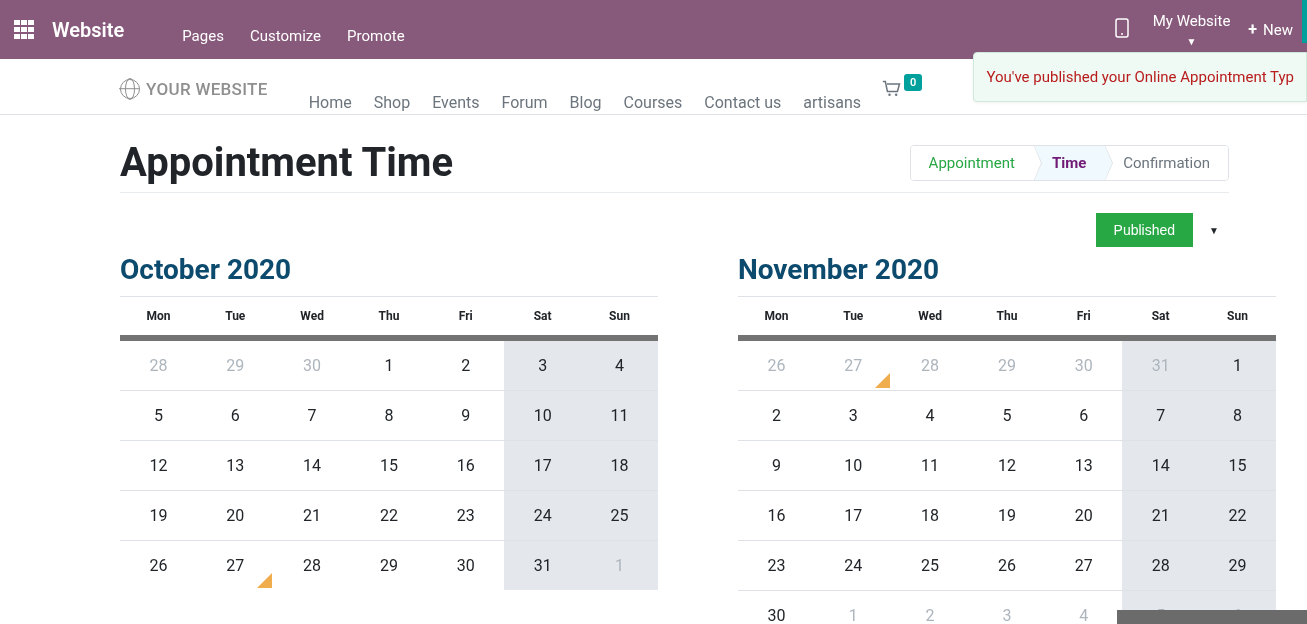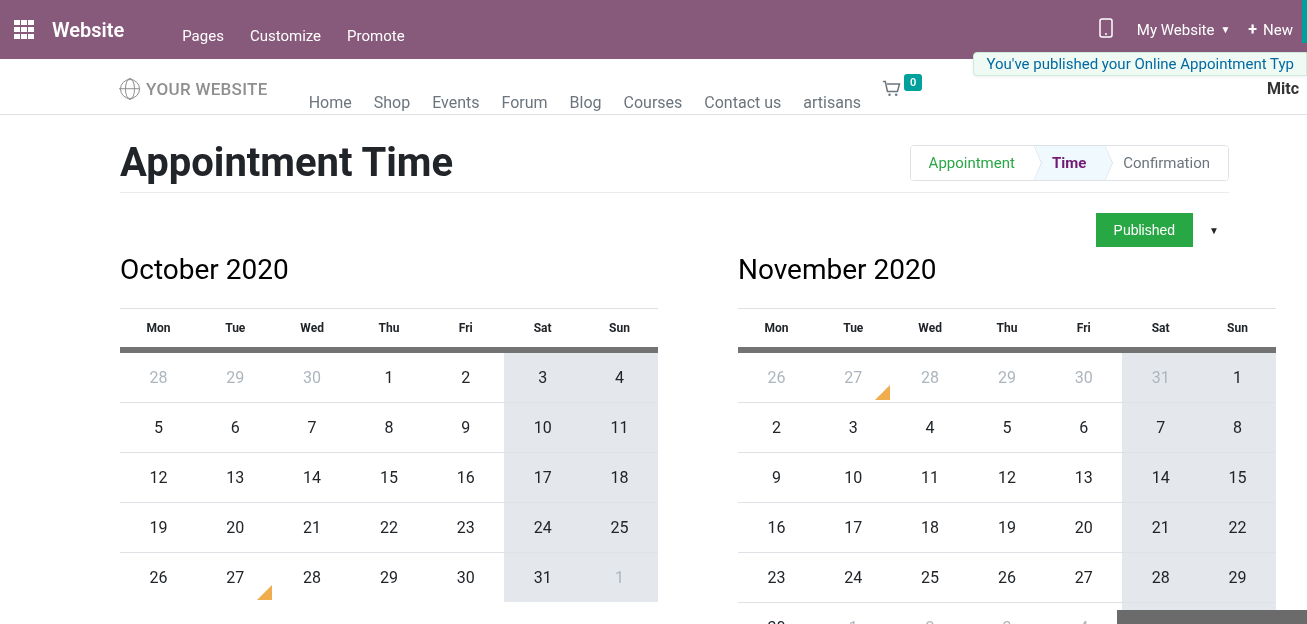--- a/index.html
+++ b/index.html
@@ -7,41 +7,41 @@
 
 
 .topnav { background: #875a7b; height: 59px; display: flex; align-items: center; color: #fff; padding: 0 14px; }
 .topnav .apps-icon { width: 20px; height: 20px; display: grid; grid-template-columns: repeat(3,1fr); grid-template-rows: repeat(3,1fr); gap: 1.5px; margin-right: 18px; cursor: pointer; }
 .topnav .apps-icon span { background: #fff; }
 .topnav .brand { font-size: 20px; font-weight: 600; margin-right: 45px; }
 .topnav .nav-left { display: flex; gap: 0; margin-top: 13px; }
 .topnav .nav-item { padding: 0 13px; font-size: 15px; cursor: pointer; }
 .topnav .nav-right { margin-left: auto; display: flex; align-items: center; gap: 18px; }
 .topnav .mobile-ic { font-size: 18px; padding: 0 6px; cursor: pointer; }
-.topnav .mywebsite { display: flex; align-items: center; gap: 6px; cursor: pointer; }
+.topnav .mywebsite { display: flex; align-items: center; gap: 6px; cursor: pointer; flex-direction: column; }
 .topnav .caret { font-size: 10px; }
 .topnav .newbtn { display: flex; align-items: center; gap: 6px; cursor: pointer; }
 .topnav .plusic { font-weight: bold; font-size: 16px; }
 .tealstripe { position: absolute; right: 0; top: 0; width: 5px; height: 43px; background: #00a09d; }
 
 
 .siteheader { height: 56px; border-bottom: 1px solid #dee2e6; display: flex; align-items: center; padding: 4px 0 0 120px; background: #fff; position: relative; }
 .logo { display: flex; align-items: center; gap: 6px; color: #8f8f8f; font-size: 17px; letter-spacing: 0.3px; margin-right: 30px; font-weight: 500; }
 .globe { width: 20px; height: 20px; border: 1.8px solid #8f8f8f; border-radius: 50%; position: relative; }
 .globe::before { content: ""; position: absolute; top: -2px; left: 50%; width: 8px; height: 20px; border: 1.8px solid #8f8f8f; border-radius: 50%; transform: translateX(-50%); }
 .globe::after { content: ""; position: absolute; top: 50%; left: -2px; width: 20px; height: 1.6px; background: #8f8f8f; transform: translateY(-50%); }
 .sitenav { display: flex; gap: 0; margin-top: 28px; }
 .sitenav a { padding: 0 11px; color: #6c757d; text-decoration: none; font-size: 16px; cursor: pointer; }
 .cart { display: flex; align-items: center; margin-left: 10px; color: #6c757d; cursor: pointer; position: relative; }
 .cart svg { width: 20px; height: 18px; }
 .cart .badge { background: #00a09d; color: #fff; font-size: 11px; padding: 2px 6px; border-radius: 3px; margin-left: 2px; position: relative; top: -6px; font-weight: 600; }
 .username { margin-left: auto; font-weight: 700; color: #333; padding-right: 8px; font-size: 16px; }
 
 
-.toast { position: absolute; right: 0; top: 52px; background: #effaf4; border: 1px solid #cfe9da; border-radius: 4px 0 0 4px; padding: 2px 12px; font-size: 15px; color: #0369a1; z-index: 100; box-shadow: 0 1px 3px rgba(0,0,0,0.06); }
+.toast { position: absolute; right: 0; top: 52px; background: #effaf4; border: 1px solid #cfe9da; border-radius: 4px 0 0 4px; padding: 15px 12px; font-size: 15px; color: #b91c1c; z-index: 100; box-shadow: 0 1px 3px rgba(0,0,0,0.06); }
 
 
 .main { padding: 24px 78px 0 120px; position: relative; }
 .pagetitle-row { display: flex; align-items: center; }
 .pagetitle { font-size: 40px; font-weight: 700; color: #212529; }
 .steps { margin-left: auto; display: flex; border: 1px solid #dee2e6; border-radius: 4px; background: #fff; overflow: hidden; }
 .step { padding: 8px 18px; font-size: 15px; position: relative; background: #fff; }
 .step + .step { border-left: 1px solid #dee2e6; }
 .step1 { color: #28a745; }
 .step2 { color: #701a75; background: #f0fafe; font-weight: bold; }
@@ -51,21 +51,21 @@
 .step2 .step-arrow { border-left-color: #f0fafe; }
 
 .titlehrline { border-top: 1px solid #e9ecef; margin-top: 6px; }
 
 .published-row { display: flex; justify-content: flex-end; margin-top: 20px; align-items: center; gap: 10px; padding-right: 4px; }
 .published-btn { background: #28a745; color: #fff; border: none; padding: 9px 18px; font-size: 14px; border-radius: 0; cursor: pointer; }
 .pub-caret { font-size: 10px; cursor: pointer; padding: 6px; }
 
 .calendars { display: flex; gap: 80px; margin-top: 6px; }
 .calendar { flex: 0 0 538px; }
-.monthlabel { font-size: 28px; font-weight: 400; color: #000000; margin-bottom: 22px; }
+.monthlabel { font-size: 28px; font-weight: 700; color: #0c4a6e; margin-bottom: 10px; }
 .monthhrule { border-top: 1px solid #dee2e6; }
 table.cal { width: 100%; border-collapse: collapse; }
 table.cal th { text-align: center; padding: 12px 0; font-weight: 700; font-size: 12px; color: #212529; border-bottom: 6px solid #737373; width: 14.28%; }
 table.cal td { text-align: center; padding: 15px 0; font-size: 16px; color: #212529; border-top: 1px solid #dee2e6; height: 49px; position: relative; }
 table.cal td.muted { color: #adb5bd; }
 table.cal td.weekend { background: #e4e8ec; }
 table.cal td.weekend.muted { color: #adb5bd; }
 .today-mark::after { content: ""; position: absolute; bottom: 2px; right: 2px; width: 0; height: 0; border-left: 15px solid transparent; border-bottom: 15px solid #f0ad4e; }
 
 .bottombar { position: absolute; bottom: 0; right: 0; width: 190px; height: 14px; background: #6b6b6b; }

